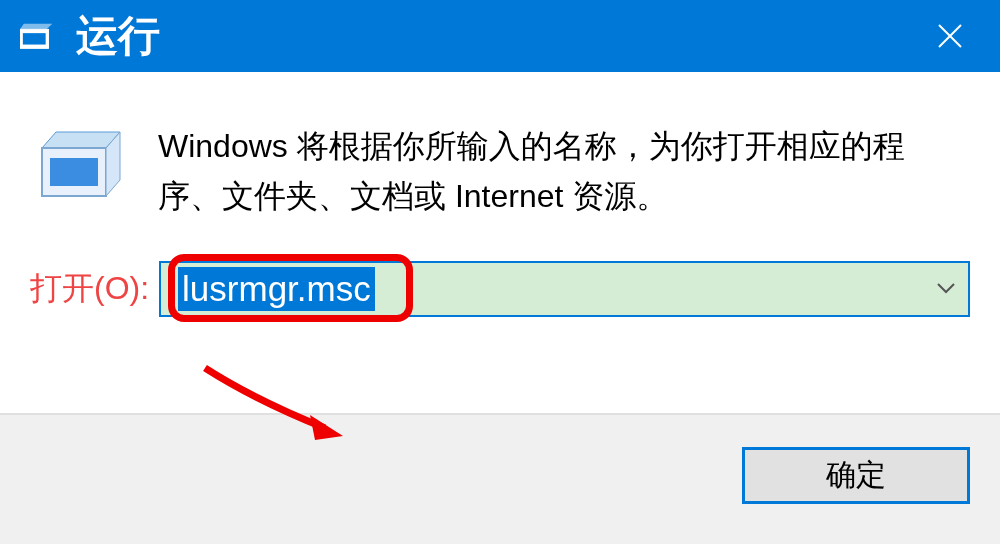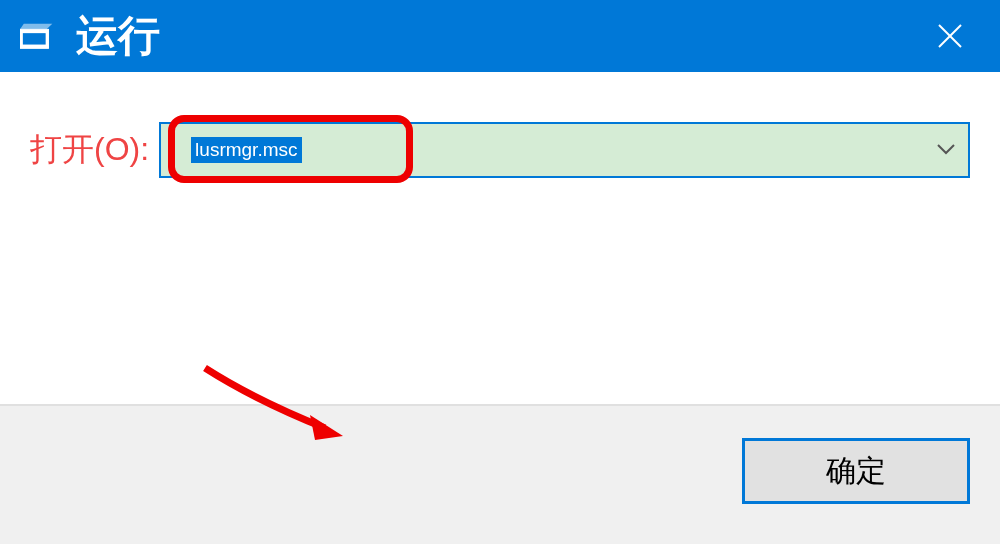--- a/index.html
+++ b/index.html
@@ -115,26 +115,26 @@
       background: #d5ecd5;
       border: 2px solid #0078d7;
       padding: 0 40px 0 14px;
       font-size: 28px;
       color: #fff;
       position: relative;
     }
     
     .combobox-text {
       position: absolute;
-      left: 32px;
+      left: 19px;
       top: 50%;
       transform: translateY(-50%);
       background: #0078d7;
       color: #fff;
-      font-size: 19px;
+      font-size: 35px;
       padding: 2px 4px;
       z-index: 2;
     }
     
     .highlight-ring {
       position: absolute;
       left: 9px;
       top: -7px;
       width: 245px;
       height: 68px;
@@ -170,21 +170,21 @@
       justify-content: flex-end;
       gap: 20px;
       position: absolute;
       bottom: 0;
       left: 0;
       right: 0;
     }
     
     .dialog-button {
       width: 228px;
-      height: 66px;
+      height: 57px;
       background: #e1e1e1;
       border: 2px solid #adadad;
       font-size: 30px;
       color: #000;
       cursor: pointer;
       font-family: Liberation Mono, monospace;
     }
     
     .dialog-button.primary {
       border: 3px solid #0078d7;
@@ -204,20 +204,31 @@
   <div class="titlebar-title">运行</div>
   <div class="titlebar-close">
     <svg width="26" height="26" viewBox="0 0 26 26">
       <line x1="2" y1="2" x2="24" y2="24" stroke="#fff" stroke-width="2"></line>
       <line x1="24" y1="2" x2="2" y2="24" stroke="#fff" stroke-width="2"></line>
     </svg>
   </div>
 </div>
 
 <div class="body-area">
+  <div class="description-row">
+    <div class="run-icon">
+      <svg viewBox="0 0 90 75">
+        <polygon points="18,2 82,2 68,18 4,18" fill="#c7e0f4" stroke="#5b9bd5" stroke-width="1"></polygon>
+        <rect x="4" y="18" width="64" height="48" fill="#e8f0fb" stroke="#7ba7d0" stroke-width="2"></rect>
+        <rect x="12" y="28" width="48" height="28" fill="#3a8de0"></rect>
+        <polygon points="68,18 82,2 82,50 68,66" fill="#d4e6f7" stroke="#7ba7d0" stroke-width="1"></polygon>
+      </svg>
+    </div>
+    <div class="description-text">Windows 将根据你所输入的名称，为你打开相应的程序、文件夹、文档或 Internet 资源。</div>
+  </div>
 
   <div class="input-row">
     <div class="input-label">打开(O):</div>
     <div class="combobox-wrapper">
       <div class="highlight-ring"></div>
       <input type="text" class="combobox-input" style="">
       <span class="combobox-text">lusrmgr.msc</span>
       <div class="combobox-arrow">
         <svg width="20" height="12" viewBox="0 0 20 12">
           <polyline points="2,2 10,10 18,2" fill="none" stroke="#555" stroke-width="2"></polyline>

